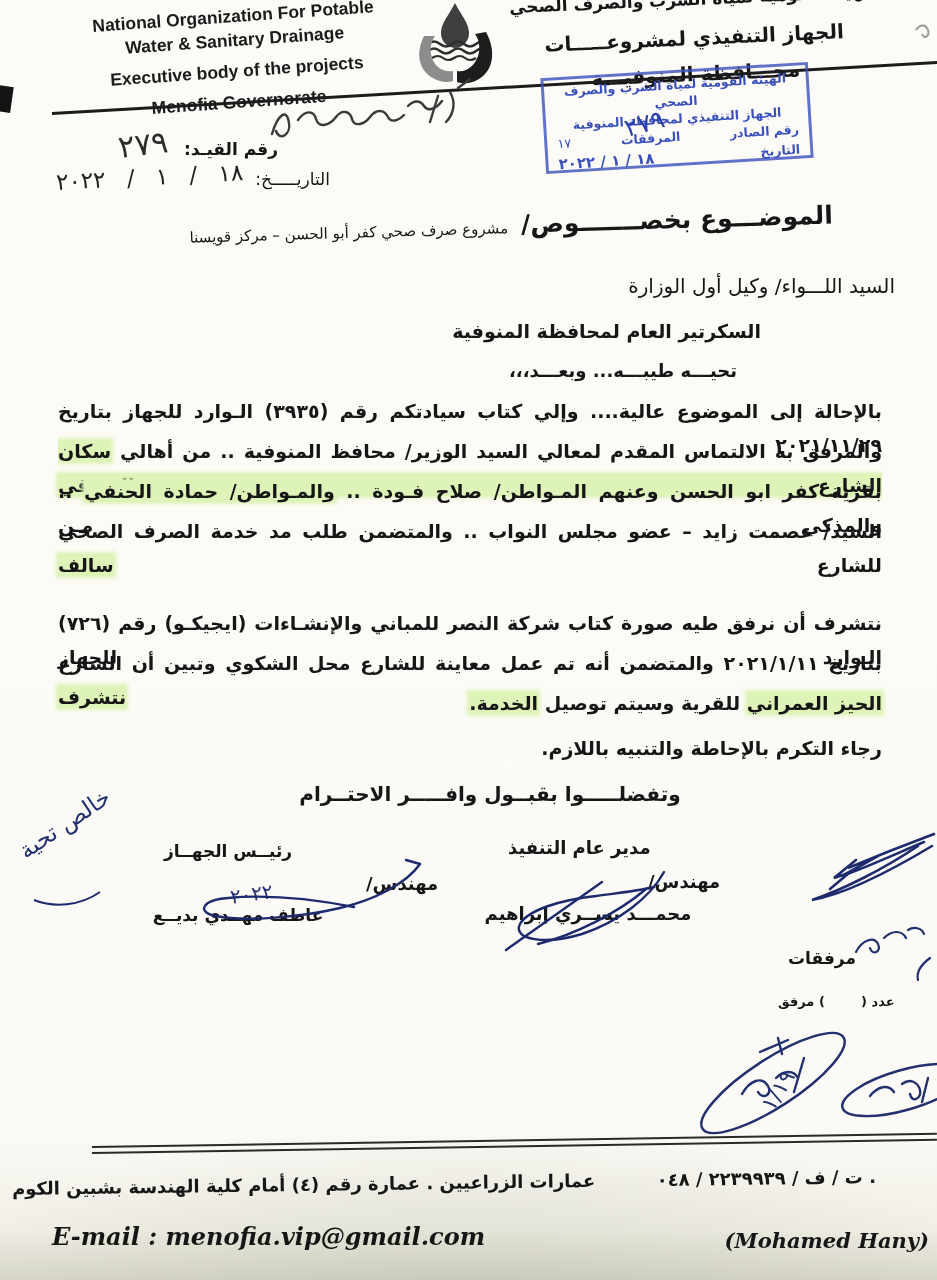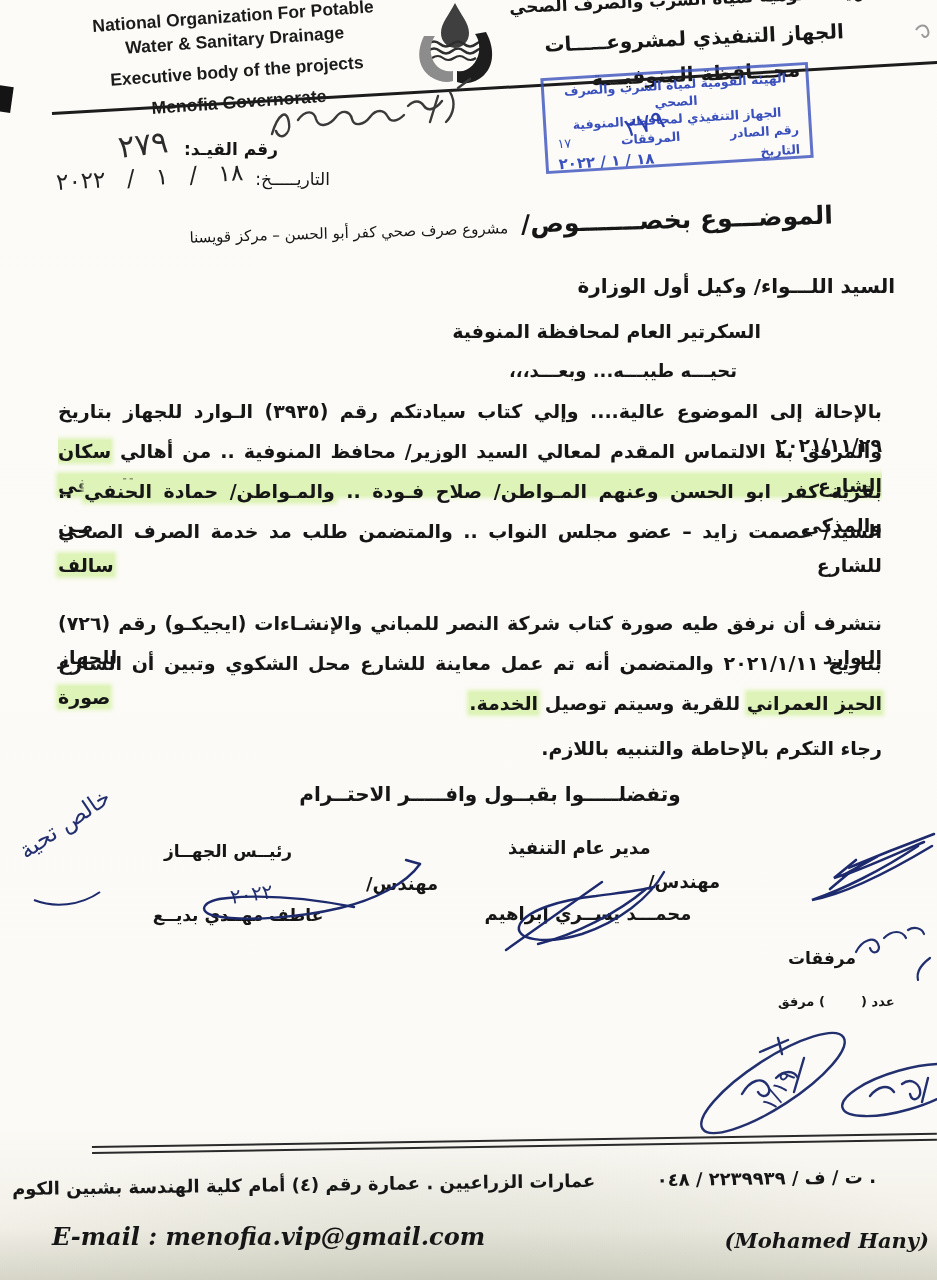--- a/index.html
+++ b/index.html
@@ -42,21 +42,21 @@
   #reg-line .lbl{font-size:17px;font-weight:700;}
   #reg-line .val{font-size:31px;font-weight:400;letter-spacing:7px;transform:rotate(-7deg);color:#2a2a2a;}
   #date-line{left:56px;top:164px;display:flex;direction:rtl;align-items:baseline;gap:12px;}
   #date-line .lbl{font-size:17px;font-weight:400;}
   #date-line .val{font-size:23px;font-weight:400;word-spacing:14px;transform:rotate(-3deg);color:#222;}
   
   #subject{right:104px;top:212px;width:770px;transform:rotate(-1.7deg);}
   #subject .lbl{font-size:25px;font-weight:800;}
   #subject .val{font-size:15px;font-weight:500;margin-right:8px;}
   
-  #addr1{right:42px;top:274px;font-size:20px;font-weight:700;text-align:right;}
+  #addr1{right:42px;top:274px;font-size:20px;font-weight:400;text-align:right;}
   #addr2{right:176px;top:320px;font-size:19px;font-weight:700;}
   #greet{right:200px;top:360px;font-size:18px;font-weight:700;}
   
   #p1{right:55px;left:58px;top:394px;}
   #p2{right:55px;left:58px;top:606px;}
   #p3{right:55px;top:737px;font-size:19px;font-weight:700;margin-left:32px;}
   .r{text-align:right;}
   
   #closing{left:298px;top:782px;width:384px;text-align:center;font-size:20px;font-weight:800;}
   #sig-r-title{left:508px;top:837px;width:164px;text-align:left;font-size:18px;font-weight:800;}
@@ -148,21 +148,21 @@
 
   <div id="p1" class="abs ar">
     <div class="line just">بالإحالة إلى الموضوع عالية.... وإلي كتاب سيادتكم رقم (٣٩٣٥) الـوارد للجهاز بتاريخ ٢٠٢١/١١/٢٩</div>
     <div class="line just"><span>والمرفق به الالتماس المقدم لمعالي السيد الوزير/ محافظ المنوفية .. من أهالي </span><span class="hl">سكان الشارع الشرقي</span></div>
     <div class="line just"><span>بقرية كفر ابو الحسن وعنهم المـواطن/ صلاح فـودة .. </span><span class="hl">والمـواطن/ حمادة الحنفي</span><span> .. والمذكي مـن</span></div>
     <div class="line just"><span>السيد/ عصمت زايد – عضو مجلس النواب .. والمتضمن طلب مد خدمة الصرف الصحي للشارع </span><span class="hl">سالف</span></div>
   </div>
 
   <div id="p2" class="abs ar">
     <div class="line just">نتشرف أن نرفق طيه صورة كتاب شركة النصر للمباني والإنشـاءات (ايجيكـو) رقم (٧٢٦) الـوارد للجهاز</div>
-    <div class="line just"><span>بتاريخ ٢٠٢١/١/١١ والمتضمن أنه تم عمل معاينة للشارع محل الشكوي وتبين أن الشارع يقع </span><span class="hl">صورة</span></div>
+    <div class="line just"><span>بتاريخ ٢٠٢١/١/١١ والمتضمن أنه تم عمل معاينة للشارع محل الشكوي وتبين أن الشارع يقع </span><span class="hl">نتشرف</span></div>
     <div class="line r"><span class="hl">الحيز العمراني</span><span> للقرية وسيتم توصيل </span><span class="hl">الخدمة.</span></div>
   </div>
 
   <div id="p3" class="abs ar">رجاء التكرم بالإحاطة والتنبيه باللازم.</div>
 
   <div id="closing" class="abs ar">وتفضلـــــوا بقبــول وافـــــر الاحتــرام</div>
 
   <div id="sig-r-title" class="abs ar">مدير عام التنفيذ</div>
   <div id="sig-r-role" class="abs ar">مهندس/</div>
   <div id="sig-r-name" class="abs ar">محمـــد يســري إبراهيم</div>

